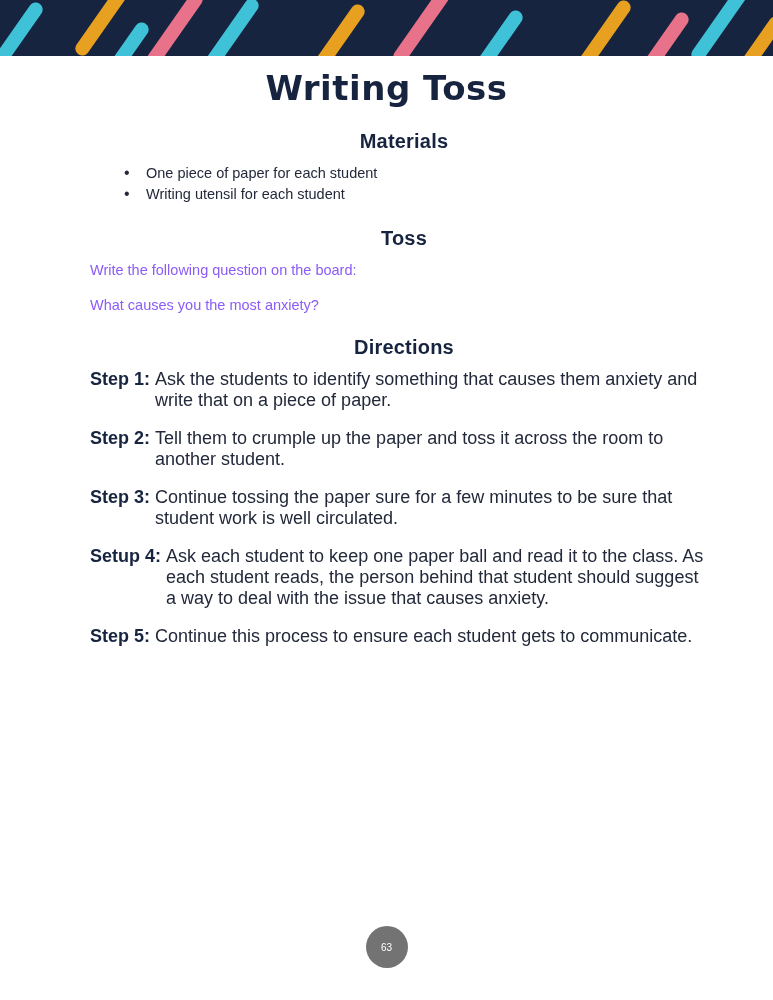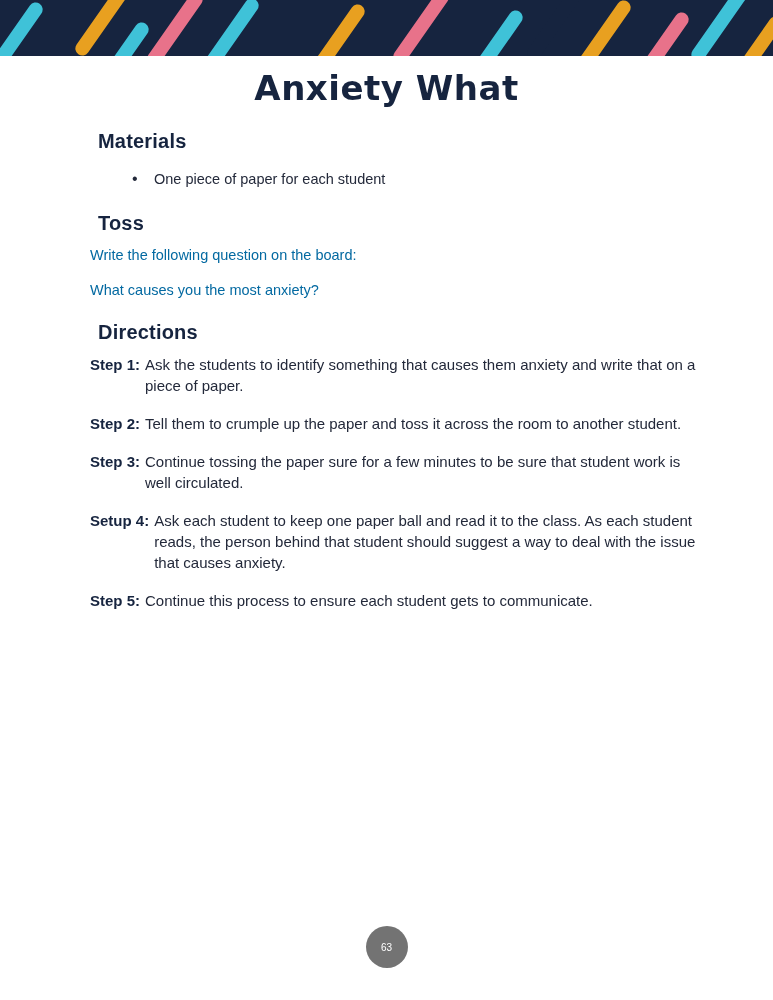--- a/index.html
+++ b/index.html
@@ -63,27 +63,28 @@
     top: 130px;
     left: 90px;
     width: 620px;
   }
   h2.section-heading {
     font-size: 20px;
     font-weight: bold;
     color: #16243f;
     margin: 0 0 10px 8px;
     letter-spacing: 0.2px;
+    text-align: center;
   }
   .section {
     margin-bottom: 22px;
   }
   .section.setup { margin-bottom: 20px; }
   ul.materials-list {
-    margin: 16px;
+    margin: 8px;
     padding-left: 48px;
     list-style: none;
   }
   ul.materials-list li {
     position: relative;
     font-size: 14.5px;
     line-height: 21px;
     color: #23293a;
   }
   ul.materials-list li::before {
@@ -91,30 +92,30 @@
     position: absolute;
     left: -22px;
     top: -1px;
     font-size: 16px;
     color: #23293a;
   }
   p.body-line {
     font-size: 14.5px;
     line-height: 21px;
     margin: 0 0 14px 0;
-    color: #0369a1;
+    color: #8b5cf6;
   }
   p.body-line:last-child { margin-bottom: 12px; }
 
   .directions-heading { margin-bottom: 14px; }
 
   .step {
     display: flex;
     margin-bottom: 17px;
-    font-size: 15px;
+    font-size: 18px;
     line-height: 21px;
     color: #23293a;
   }
   .step-label {
     font-weight: bold;
     flex: 0 0 auto;
     white-space: nowrap;
     padding-right: 5px;
     color: #16243f;
   }
@@ -154,28 +155,29 @@
       <div class="stripe" style="background: rgb(232, 114, 138); left: 414px; top: 14px;"></div>
       <div class="stripe" style="background: rgb(63, 194, 216); left: 488px; top: 34px;"></div>
       <div class="stripe" style="background: rgb(22, 36, 63); left: 548px; top: 10px;"></div>
       <div class="stripe" style="background: rgb(232, 160, 32); left: 596px; top: 24px;"></div>
       <div class="stripe" style="background: rgb(232, 114, 138); left: 654px; top: 36px;"></div>
       <div class="stripe" style="background: rgb(63, 194, 216); left: 712px; top: 12px;"></div>
       <div class="stripe" style="background: rgb(232, 160, 32); left: 748px; top: 40px;"></div>
     </div>
 </div>
 
-<div class="title">Anxiety What</div>
+<div class="title">Writing Toss</div>
 
 <div class="content">
 
   <div class="section">
     <h2 class="section-heading">Materials</h2>
     <ul class="materials-list">
       <li>One piece of paper for each student</li>
+      <li>Writing utensil for each student</li>
     </ul>
   </div>
 
   <div class="section setup">
     <h2 class="section-heading">Toss</h2>
     <p class="body-line">Write the following question on the board:</p>
     <p class="body-line">What causes you the most anxiety?</p>
   </div>
 
   <div class="section">

